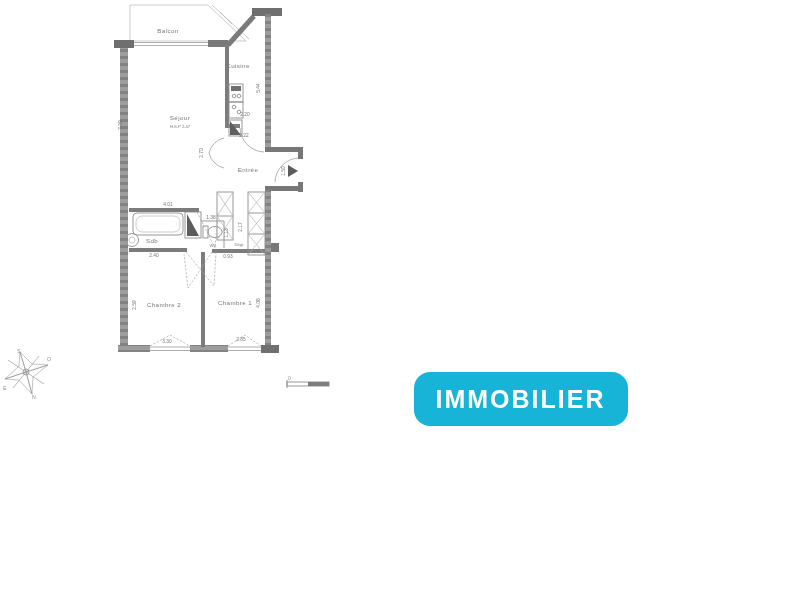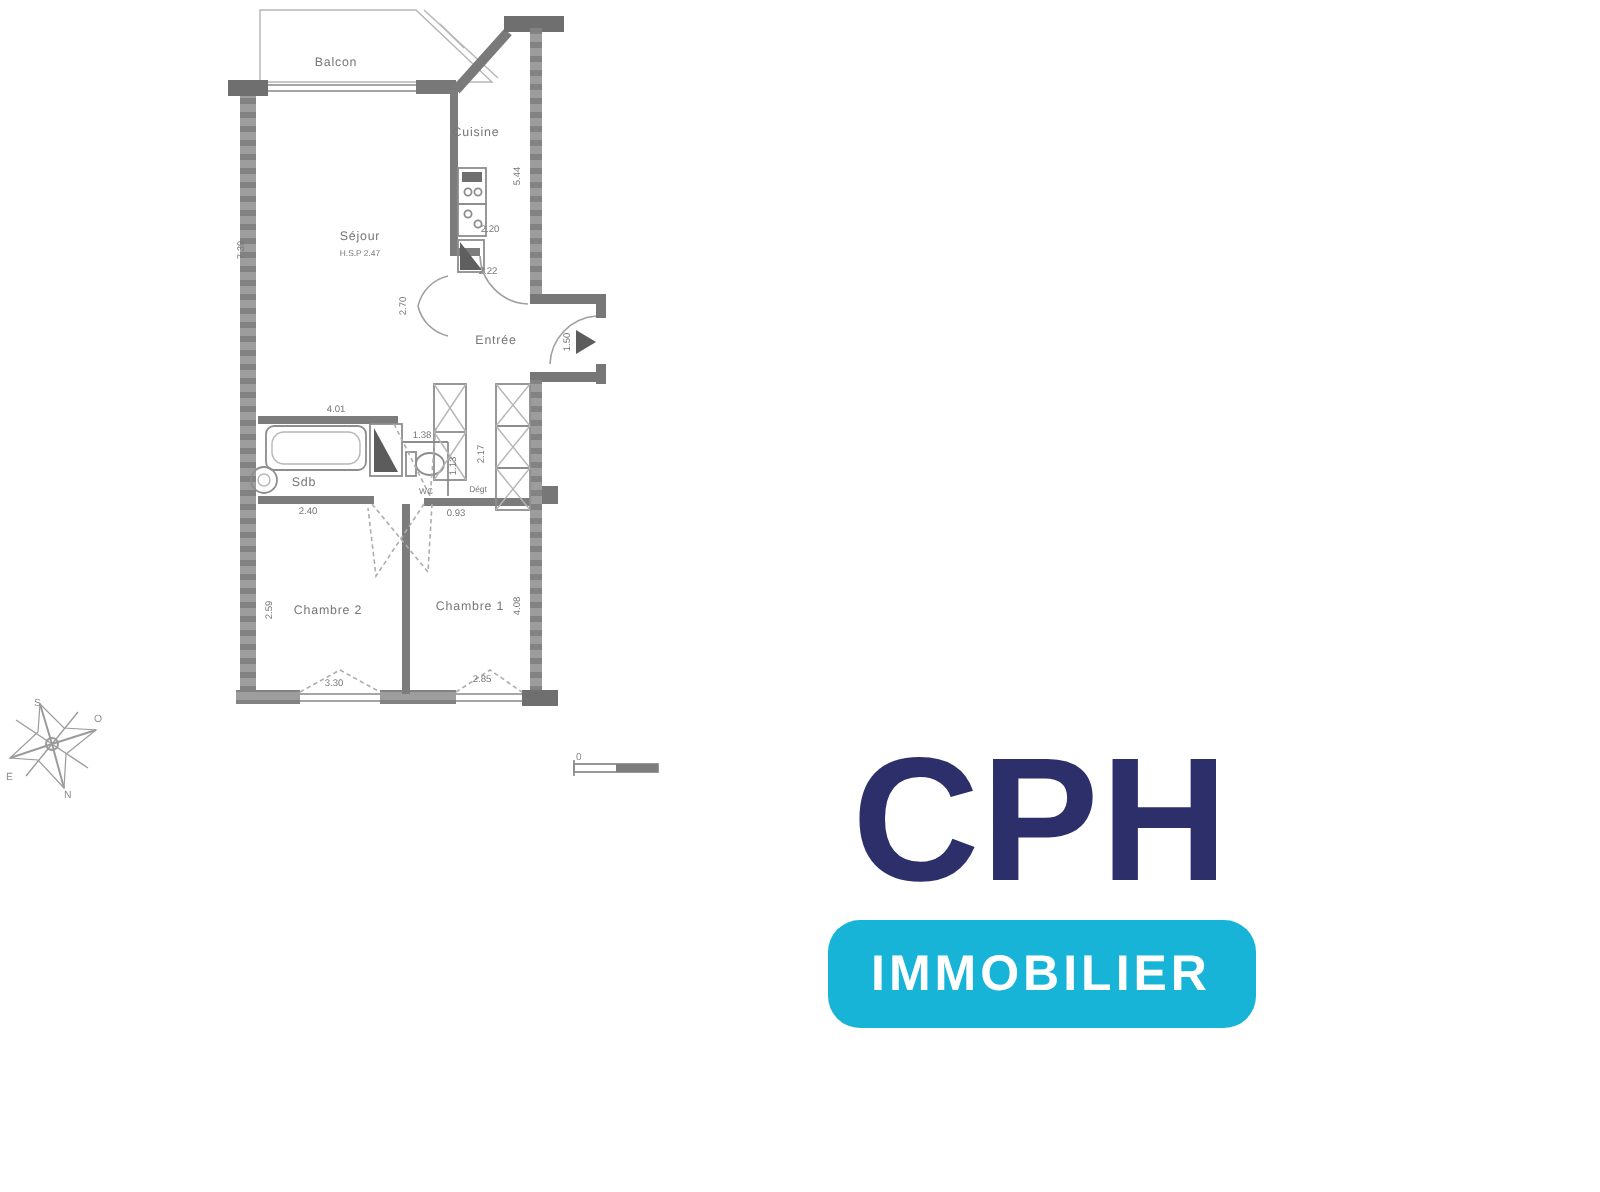--- a/index.html
+++ b/index.html
@@ -203,15 +203,14 @@
 </svg>
 
 <svg class="scalebar" viewBox="0 0 52 20">
   <text x="4" y="8">0</text>
   <rect x="3" y="10" width="42" height="4" fill="none" stroke="#8d8d8d" stroke-width=".9"></rect>
   <rect x="24" y="10" width="21" height="4" fill="#7d7d7d"></rect>
   <line x1="3" y1="8" x2="3" y2="16" stroke="#8d8d8d" stroke-width=".9"></line>
 </svg>
 
 <div class="logo">
-  <div class="brand" style="color: rgb(45, 47, 107);">CPH</div>
   <div class="badge" style="background: rgb(23, 180, 216);">IMMOBILIER</div>
 </div>
 
 </body></html>

